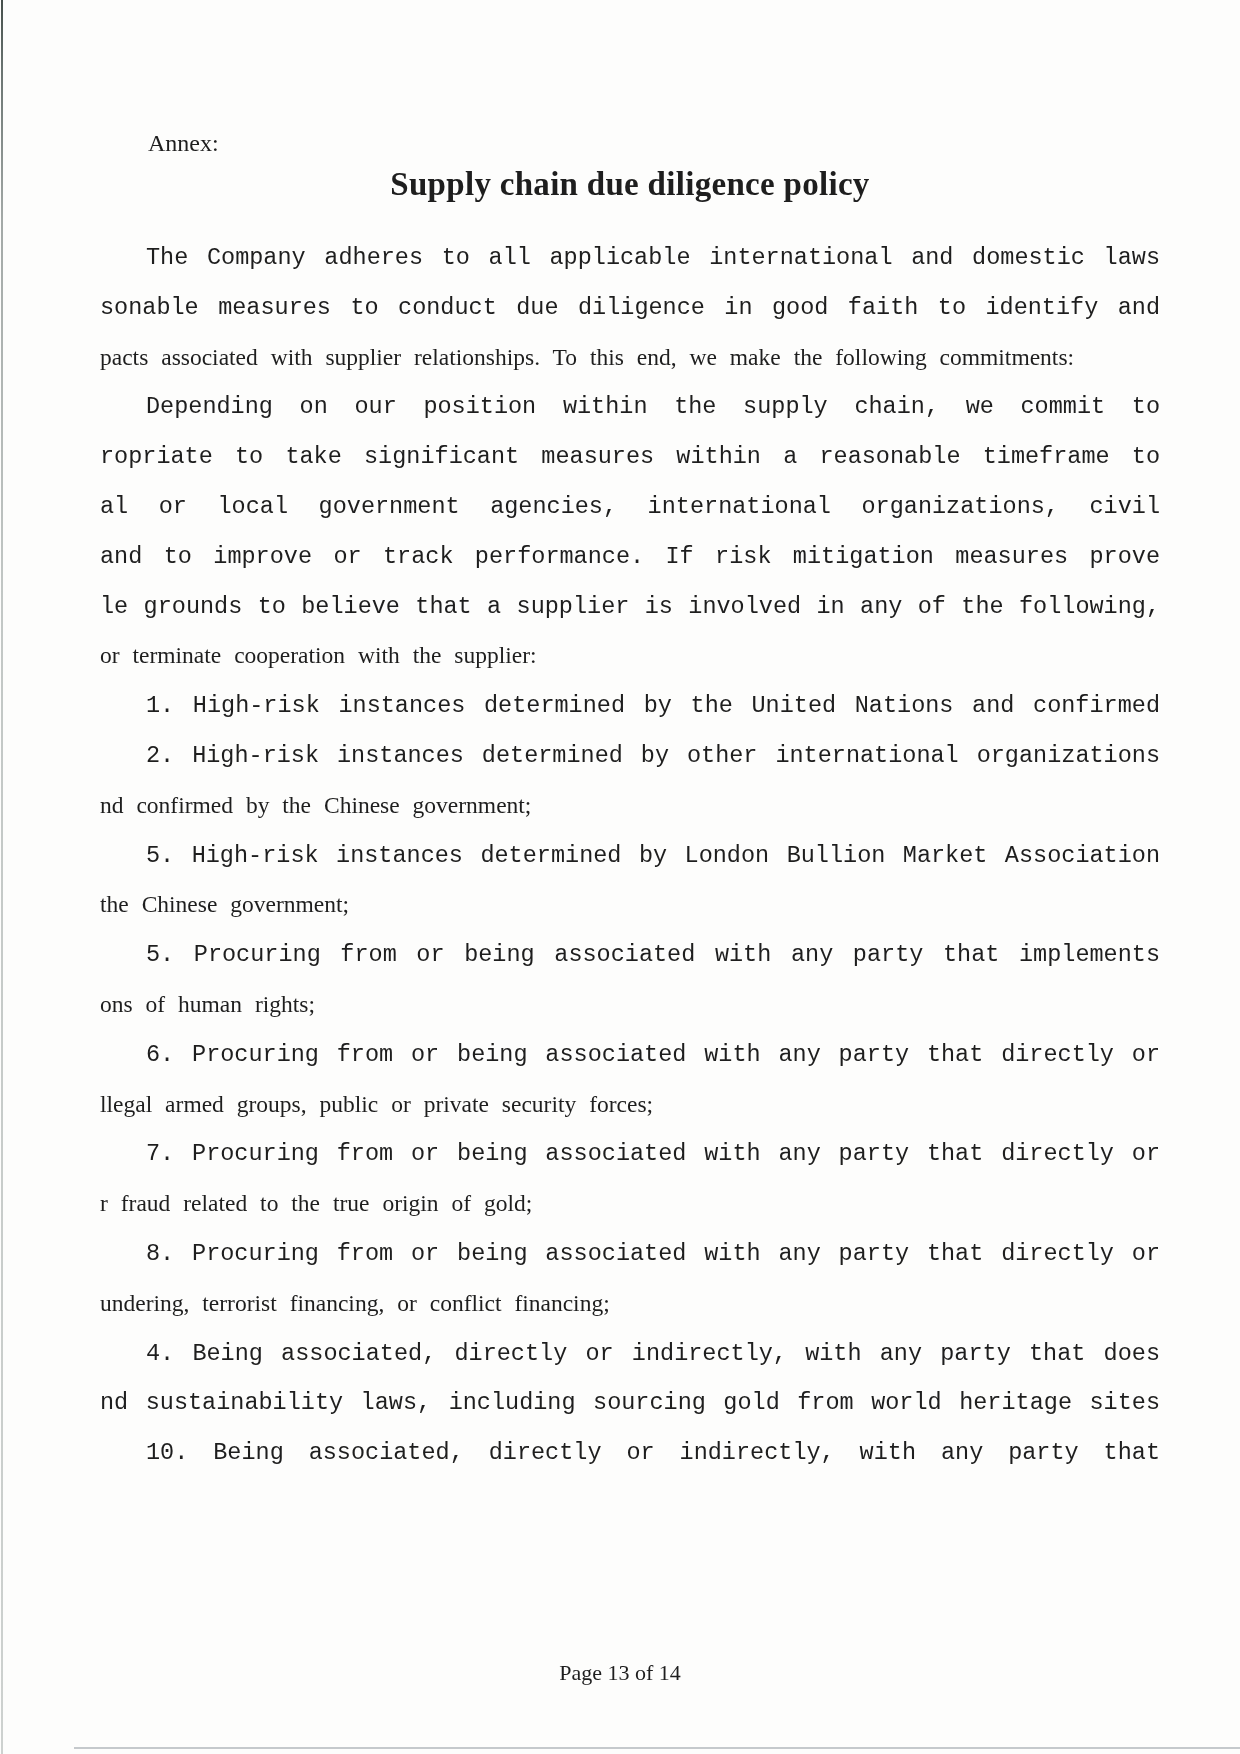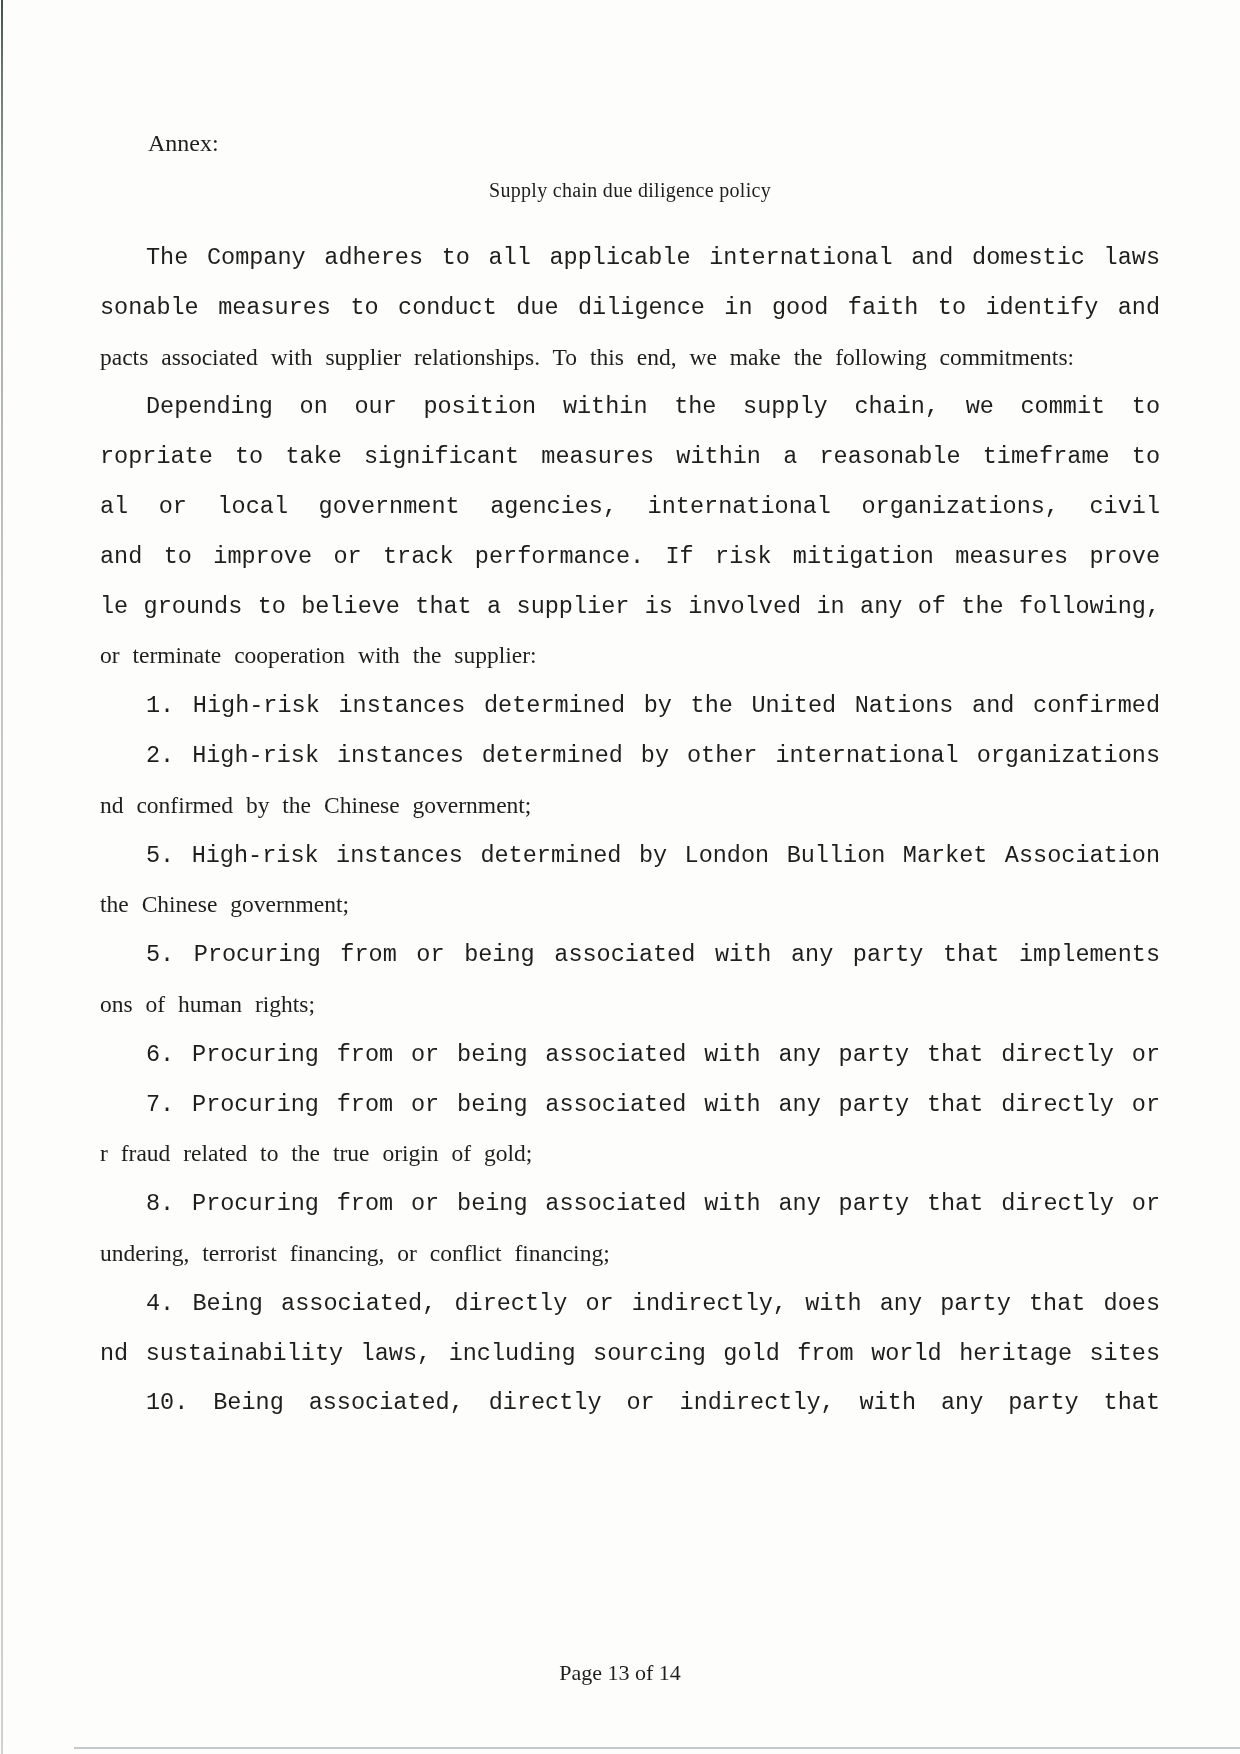--- a/index.html
+++ b/index.html
@@ -18,22 +18,22 @@
   }
   .edge-bottom{
     position:absolute;left:74px;right:0;top:1747px;height:2px;
     background:#c5c9cc;
   }
   .annex{
     position:absolute;left:148px;top:128px;
     font-size:24px;line-height:30px;
   }
   .title{
-    position:absolute;left:100px;width:1060px;top:172px;
-    text-align:center;font-weight:normal;font-size:20px;line-height:36px;
+    position:absolute;left:100px;width:1060px;top:166px;
+    text-align:center;font-weight:bold;font-size:33px;line-height:36px;
     letter-spacing:0.3px;
   }
   .text-block{
     position:absolute;left:100px;top:233px;width:1060px;
     font-size:23.5px;
   }
   .line{
     height:49.8px;line-height:49.8px;overflow:hidden;
     white-space:nowrap;word-spacing:0.30em;
   }
@@ -69,20 +69,21 @@
       <div class="line j">le grounds to believe that a supplier is involved in any of the following, we shall immediately suspend</div>
       <div class="line">or terminate cooperation with the supplier:</div>
       <div class="line j ind">1. High-risk instances determined by the United Nations and confirmed by the Chinese government;</div>
       <div class="line j ind">2. High-risk instances determined by other international organizations and other countries (regions), a</div>
       <div class="line">nd confirmed by the Chinese government;</div>
       <div class="line j ind">5. High-risk instances determined by London Bullion Market Association (LBMA) and confirmed by</div>
       <div class="line">the Chinese government;</div>
       <div class="line j ind">5. Procuring from or being associated with any party that implements serious infringements or violati</div>
       <div class="line">ons of human rights;</div>
       <div class="line j ind">6. Procuring from or being associated with any party that directly or indirectly provides support to i</div>
+      <div class="line">llegal armed groups, public or private security forces;</div>
       <div class="line j ind">7. Procuring from or being associated with any party that directly or indirectly engages in bribery o</div>
       <div class="line">r fraud related to the true origin of gold;</div>
       <div class="line j ind">8. Procuring from or being associated with any party that directly or indirectly engages in money la</div>
       <div class="line">undering, terrorist financing, or conflict financing;</div>
       <div class="line j ind">4. Being associated, directly or indirectly, with any party that does not comply with environmental a</div>
       <div class="line j">nd sustainability laws, including sourcing gold from world heritage sites or ecological conservation areas;</div>
       <div class="line j ind">10. Being associated, directly or indirectly, with any party that violates government tax and fee poli</div>
     </div>
 
   <div class="footer">Page 13 of 14</div>

